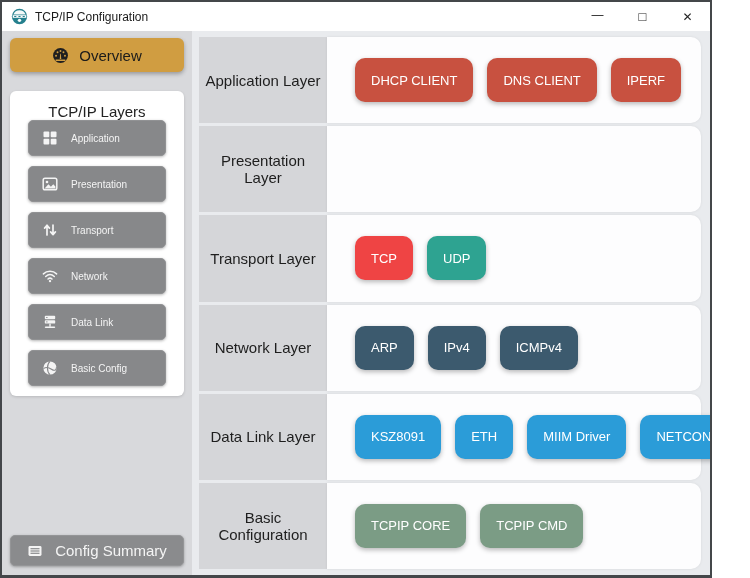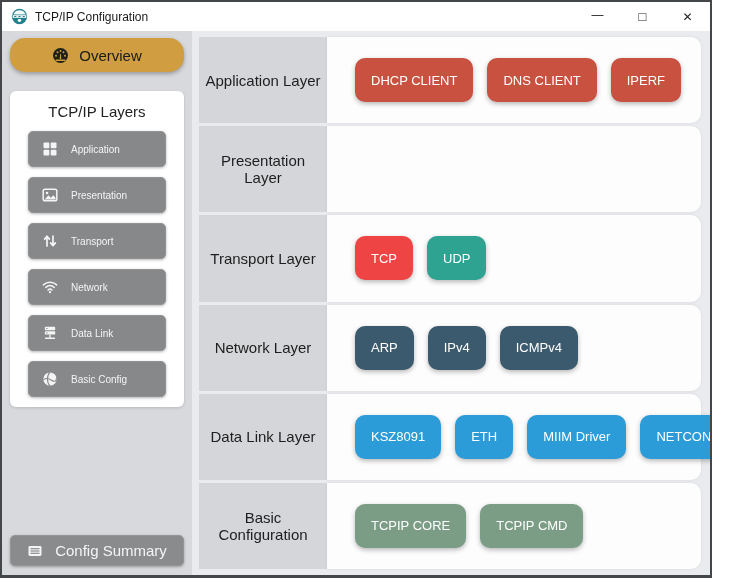--- a/index.html
+++ b/index.html
@@ -40,39 +40,38 @@
   
   .sidebar {
     width: 190px; flex: 0 0 auto;
     background: #d8d9dc;
     position: relative;
     padding: 7px 8px 0 8px;
   }
   .overview-btn {
     width: 100%; height: 34px;
     background: #d09d41;
-    border: 0; border-radius: 15px;
+    border: 0; border-radius: 6px;
     display: flex; align-items: center; justify-content: center; gap: 10px;
     font-size: 15px; color: #1b1b1b;
     font-family: inherit;
     box-shadow: 0 2px 4px rgba(0,0,0,0.30);
     cursor: pointer;
   }
   .overview-btn .icon { width: 17px; height: 17px; display: inline-flex; }
 
   .layers-panel {
     margin-top: 19px;
     background: #ffffff;
     border-radius: 6px;
     padding: 12px 0 8px 0;
     box-shadow: 0 1px 3px rgba(0,0,0,0.15);
   }
   .layers-title {
     text-align: center; font-size: 15px; color: #222;
-    margin-bottom: 11px;
   }
   .side-btn {
     width: 138px; height: 36px;
     margin: 0 auto 10px auto;
     background: #87888a;
     border: 1px solid #919294; border-radius: 5px;
     display: flex; align-items: center; gap: 13px;
     padding-left: 13px;
     font-size: 10px; color: #f4f4f4;
     font-family: inherit;

